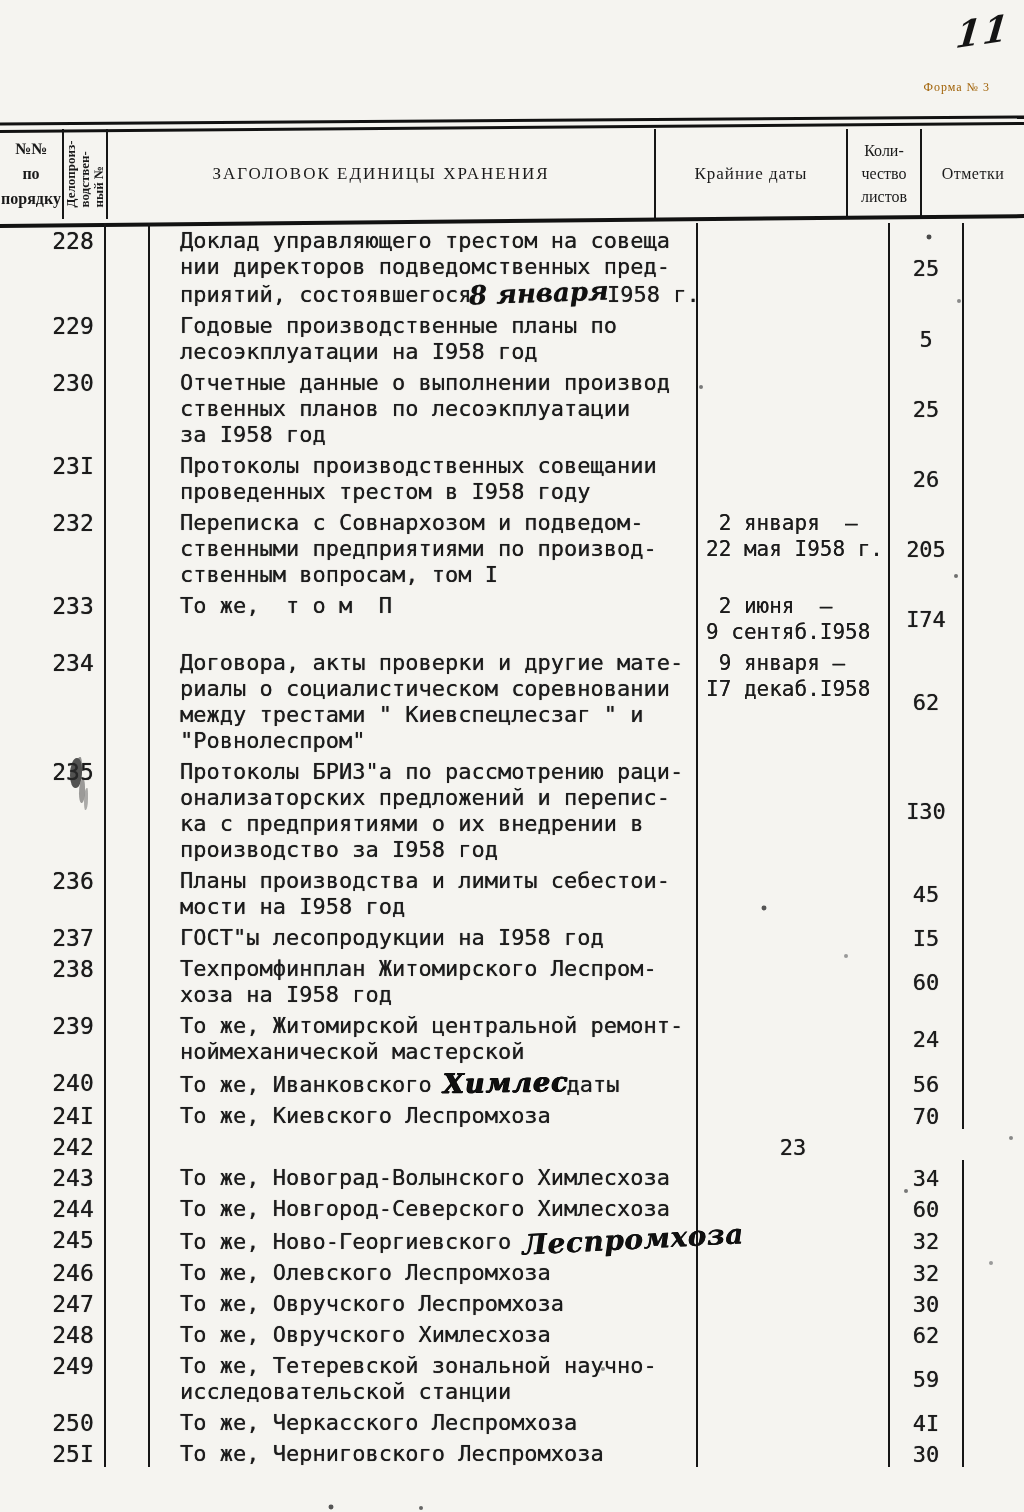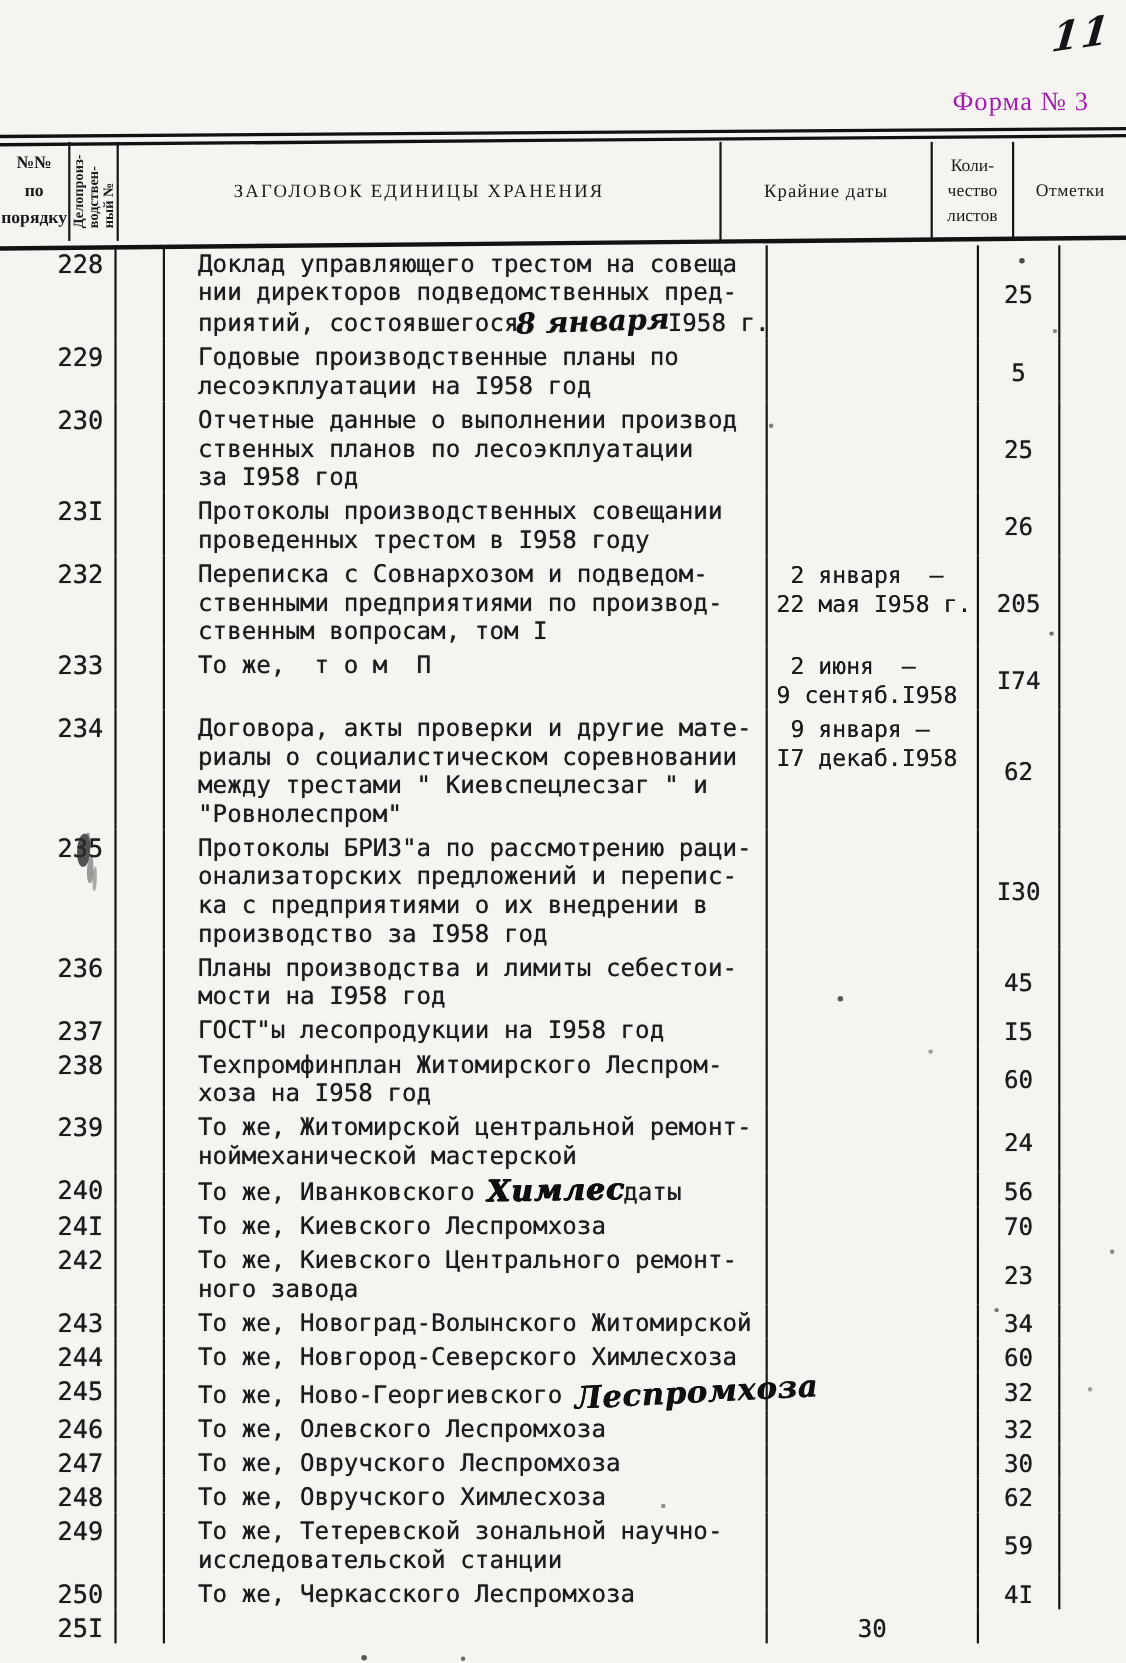--- a/index.html
+++ b/index.html
@@ -15,21 +15,21 @@
     position:absolute;top:10px;right:14px;
     font-family:"DejaVu Serif",serif;
     font-style:italic;font-weight:700;
     font-size:36px;letter-spacing:2px;
     transform:rotate(-8deg) skewX(-14deg);
     color:#141414;
   }
   .form-no{
     position:absolute;top:80px;right:34px;
     font-family:"Liberation Serif",serif;
-    font-size:24px;letter-spacing:1px;color:#a21caf;
+    font-size:12px;letter-spacing:1px;color:#a16207;
   }
   
   .rule{position:absolute;left:-4px;right:-4px;background:#121212;transform-origin:50% 50%;}
   .r-top1{top:119px;height:3px;transform:rotate(-0.40deg);}
   .r-top2{top:126px;height:3px;transform:rotate(-0.46deg);}
   .r-head{top:219px;height:4px;transform:rotate(-0.55deg);}
   
   .thead{
     position:absolute;top:129px;left:0;width:1024px;height:90px;
     display:grid;grid-template-columns:64px 44px 548px 192px 74px 1fr;
@@ -308,33 +308,29 @@
     <div class="c c3">
           <div class="tl">То же, Киевского Леспромхоза</div>
         </div>
     <div class="c c4"></div>
     <div class="c c5">70</div>
     <div class="c c6"></div>
   </div>
       <div class="row">
     <div class="c c1">242</div>
     <div class="c c2"></div>
-    <div class="c c3">
-          <div class="tl">То же, Киевского Центрального ремонт-</div>
-          <div class="tl">ного завода</div>
-        </div>
     <div class="c c4"></div>
     <div class="c c5">23</div>
     <div class="c c6"></div>
   </div>
       <div class="row">
     <div class="c c1">243</div>
     <div class="c c2"></div>
     <div class="c c3">
-          <div class="tl">То же, Новоград-Волынского Житомирской</div>
+          <div class="tl">То же, Новоград-Волынского Химлесхоза</div>
         </div>
     <div class="c c4"></div>
     <div class="c c5">34</div>
     <div class="c c6"></div>
   </div>
       <div class="row">
     <div class="c c1">244</div>
     <div class="c c2"></div>
     <div class="c c3">
           <div class="tl">То же, Новгород-Северского Химлесхоза</div>
@@ -400,20 +396,23 @@
     <div class="c c3">
           <div class="tl">То же, Черкасского Леспромхоза</div>
         </div>
     <div class="c c4"></div>
     <div class="c c5">4I</div>
     <div class="c c6"></div>
   </div>
       <div class="row">
     <div class="c c1">25I</div>
     <div class="c c2"></div>
+    <div class="c c3">
+          <div class="tl">То же, Черниговского Леспромхоза</div>
+        </div>
     <div class="c c4"></div>
     <div class="c c5">30</div>
     <div class="c c6"></div>
   </div>
     </div>
 
   <div class="smudge"></div>
   <div class="speckles"></div>
 </div>
 

